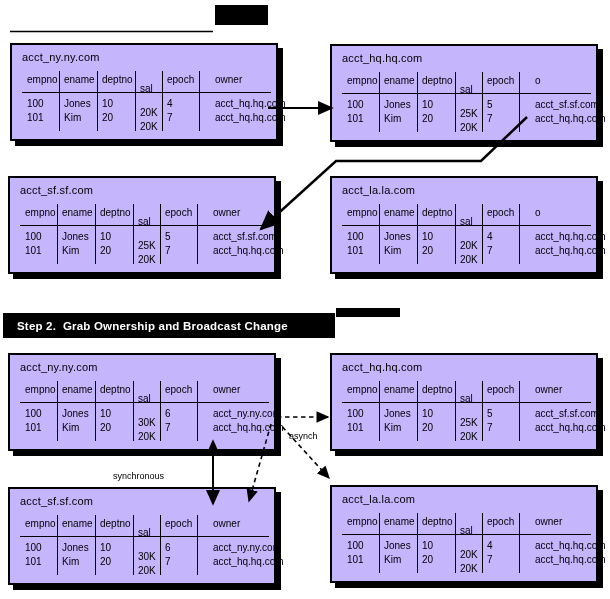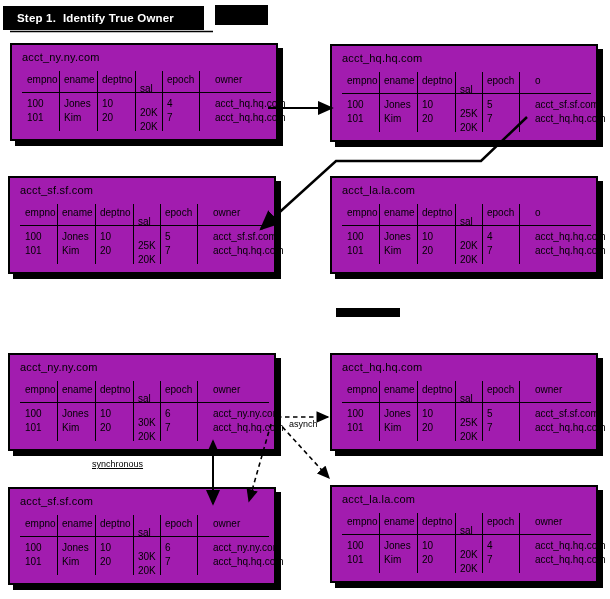--- a/index.html
+++ b/index.html
@@ -6,50 +6,50 @@
   .canvas{position:relative;width:610px;height:599px;background:#fff;overflow:hidden;
           font-family:"Liberation Sans", sans-serif;color:#000;}
   .banner{position:absolute;background:#000;color:#fff;font-weight:bold;font-size:11.5px;
           display:flex;align-items:center;padding-left:14px;box-sizing:border-box;}
   .banner span{white-space:pre;letter-spacing:0.2px;}
   .banner-1{left:3px;top:6px;width:201px;height:24px;}
   .banner-2{left:3px;top:313px;width:332px;height:25px;}
   .banner-tail{position:absolute;background:#000;}
   .tail-1{left:215px;top:5px;width:53px;height:20px;}
   .tail-2{left:336px;top:308px;width:64px;height:9px;}
-  .dtable{position:absolute;width:268px;height:98px;background:#a21caf;border:2px solid #000;
+  .dtable{position:absolute;width:268px;height:98px;background:#c4b5fd;border:2px solid #000;
           box-sizing:border-box;box-shadow:5px 5px 0 #000;}
   .t-title{position:absolute;left:10px;top:6px;font-size:11px;letter-spacing:0.2px;}
   .t-grid{position:absolute;left:10px;top:22px;right:5px;bottom:4px;}
   .t-row{display:flex;align-items:center;height:14px;font-size:10px;}
   .t-head{height:24px;align-items:center;}
   .t-rule{border-top:1px solid #000;margin:1px 0 3px 0;}
   .t-cell{padding-left:5px;box-sizing:border-box;flex:0 0 auto;white-space:nowrap;}
   .c0{width:37px;} .c1{width:38px;} .c2{width:38px;} .c3{width:27px;margin-top:19px;} .c4{width:37px;}
   .c5{flex:1 1 auto;padding-left:16px;}
   .t-sep{position:absolute;top:26px;width:1px;height:60px;background:#000;}
-  .label{position:absolute;font-size:9px;}
-  .sync-label{left:92px;top:459px;text-decoration:underline;}
+  .label{position:absolute;font-size:9px;margin-top:12px;}
+  .sync-label{left:113px;top:459px;}
   .asynch-label{left:289px;top:419px;}
   svg.arrows{position:absolute;left:0;top:0;z-index:5;pointer-events:none;}
   .solid{stroke:#000;stroke-width:2;fill:none;}
   .thick{stroke-width:2.5;}
   .dash{stroke:#000;stroke-width:1.6;fill:none;stroke-dasharray:4.5,3.5;}
   .thin{stroke:#000;stroke-width:1.5;}
 </style>
 </head>
 <body>
 
 <div class="canvas">
 
-  <div class="banner banner-1">
-    <span>Step 1.  Identify True Owner</span>
+  <div class="banner-tail tail-1"></div>
+
+  <div class="banner banner-2">
+    <span>Step 2.  Grab Ownership and Broadcast Change</span>
   </div>
-  <div class="banner-tail tail-1"></div>
-
   <div class="banner-tail tail-2"></div>
 
   <div class="dtable" style="left:10px;top:43px;">
       <div class="t-title">acct_ny.ny.com</div>
       <div class="t-grid">
         <div class="t-row t-head">
           <div class="t-cell c0">empno</div>
           <div class="t-cell c1">ename</div>
           <div class="t-cell c2">deptno</div>
           <div class="t-cell c3">sal</div>

